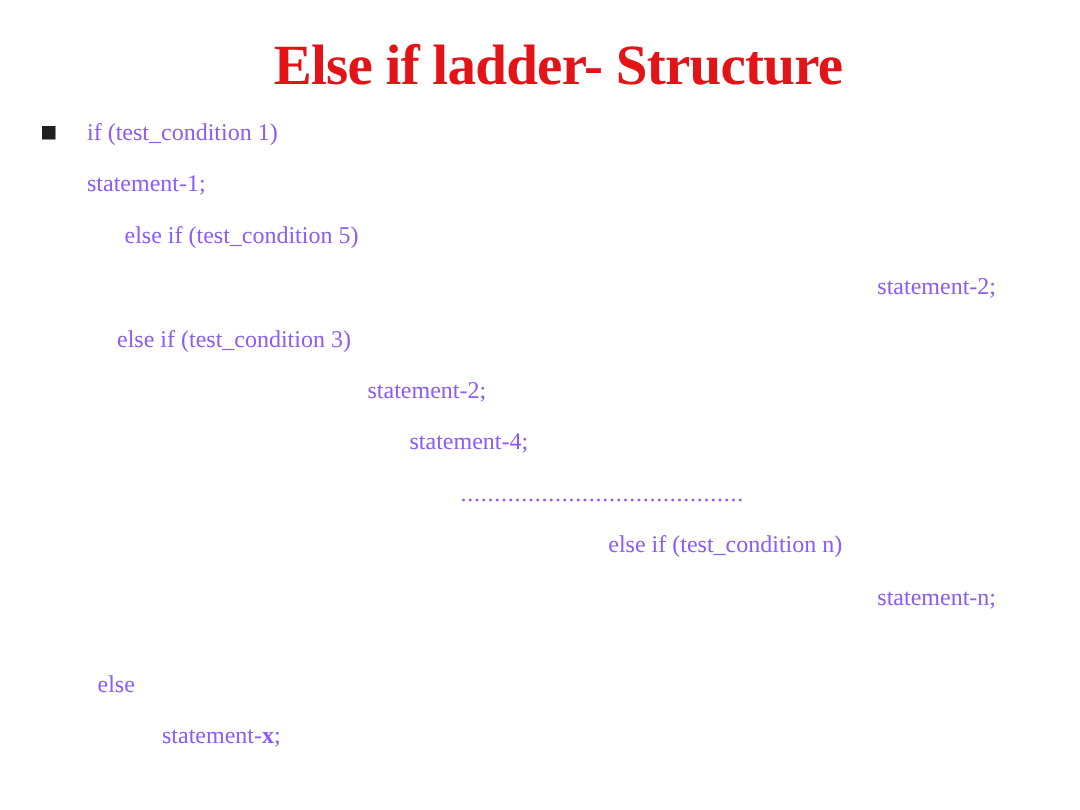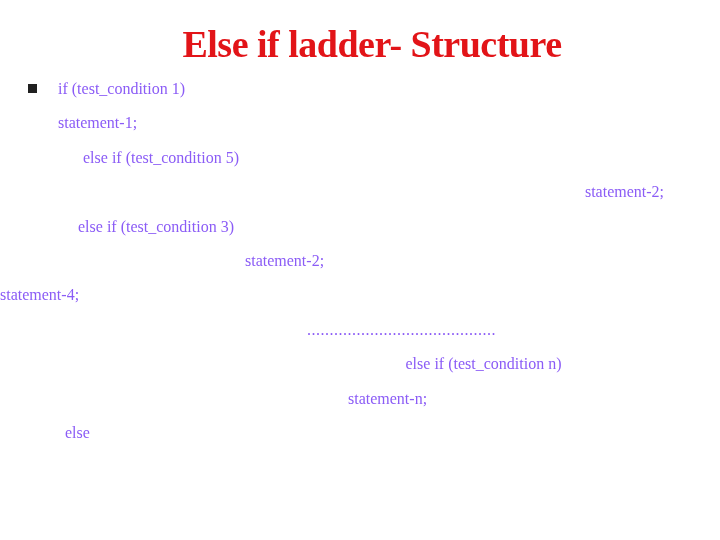--- a/index.html
+++ b/index.html
@@ -55,25 +55,25 @@
     font-weight: bold;
   }
   
   .l1  { padding-left: 58px;  }
   .l2  { padding-left: 58px; }
   .l3  { padding-left: 83px;  }
   .l4  { padding-left: 180px; text-align: right; }
   .l5  { padding-left: 78px; }
   .l6  { padding-left: 245px; }
   .l7  { padding-left: 230px; }
-  .l8  { }
+  .l8  { padding-left: 273px; }
   .l9  { padding-left: 307px; letter-spacing: 0.5px; }
   .l10 { padding-left: 303px; text-align: center; }
-  .l11 { padding-left: 348px; }
-  .l12 { padding-left: 65px;  }
+  .l11 { padding-left: 348px; text-align: right; }
+  .l12 { padding-left: 65px; margin-top: 24px;  }
   .l13 { padding-left: 108px; }
 </style>
 </head>
 <body>
 
 <div class="slide">
 
   <div class="title">Else if ladder- Structure</div>
 
   <span class="bullet"></span>
@@ -83,15 +83,16 @@
     <div class="line l2">statement-1;</div>
     <div class="line l3">else if (test_condition 5)</div>
     <div class="line l4">statement-2;</div>
     <div class="line l5">else if (test_condition 3)</div>
     <div class="line l6">statement-2;</div>
     <div class="line l8">statement-4;</div>
     <div class="line l9">..........................................</div>
     <div class="line l10">else if (test_condition n)</div>
     <div class="line l11">statement-n;</div>
     <div class="line l12">else</div>
+    <div class="line l13"><span>statement-</span><span class="b">x</span><span>;</span></div>
   </div>
 
 </div>
 
 </body></html>

